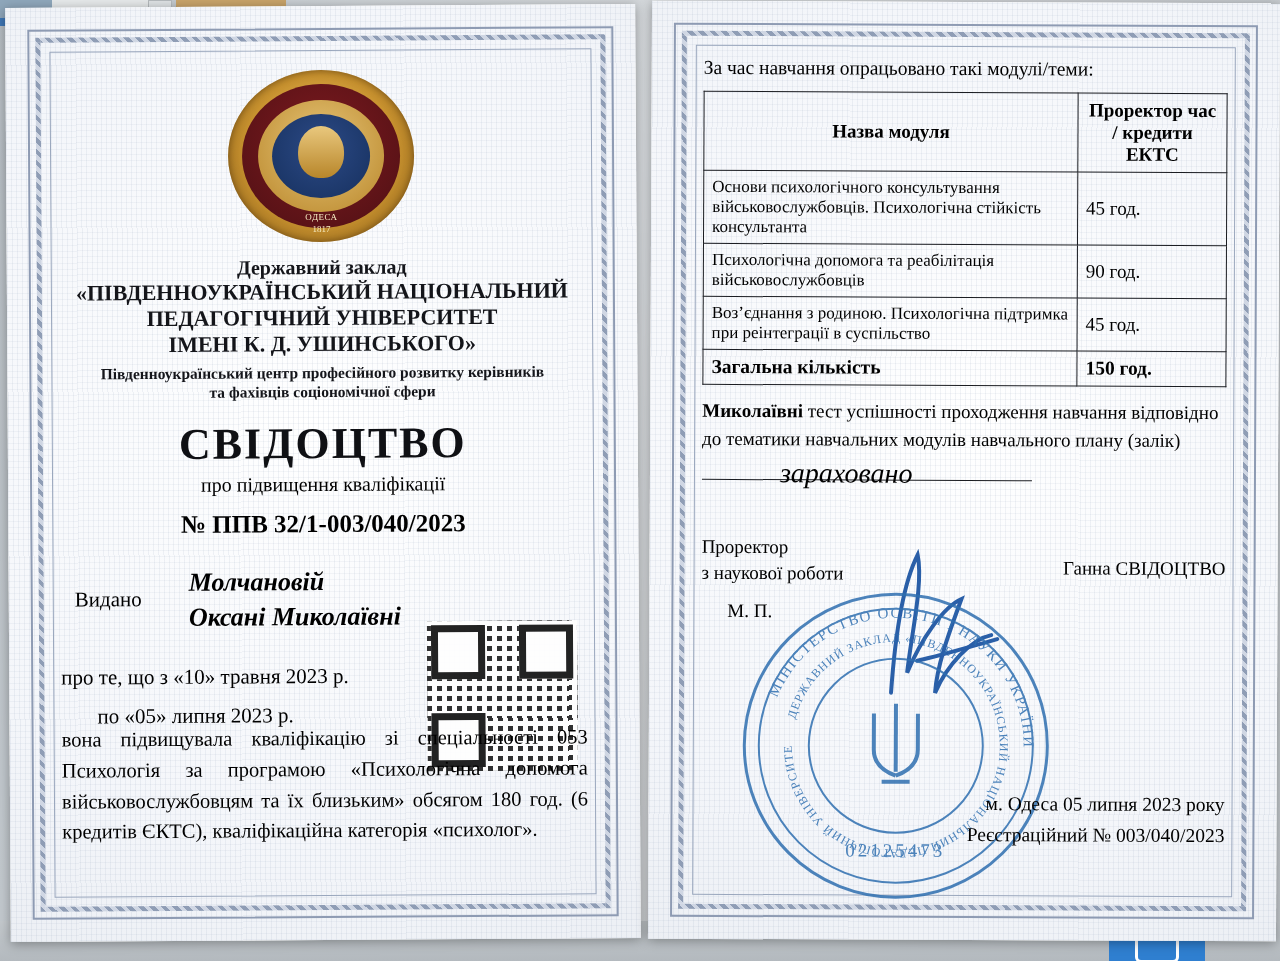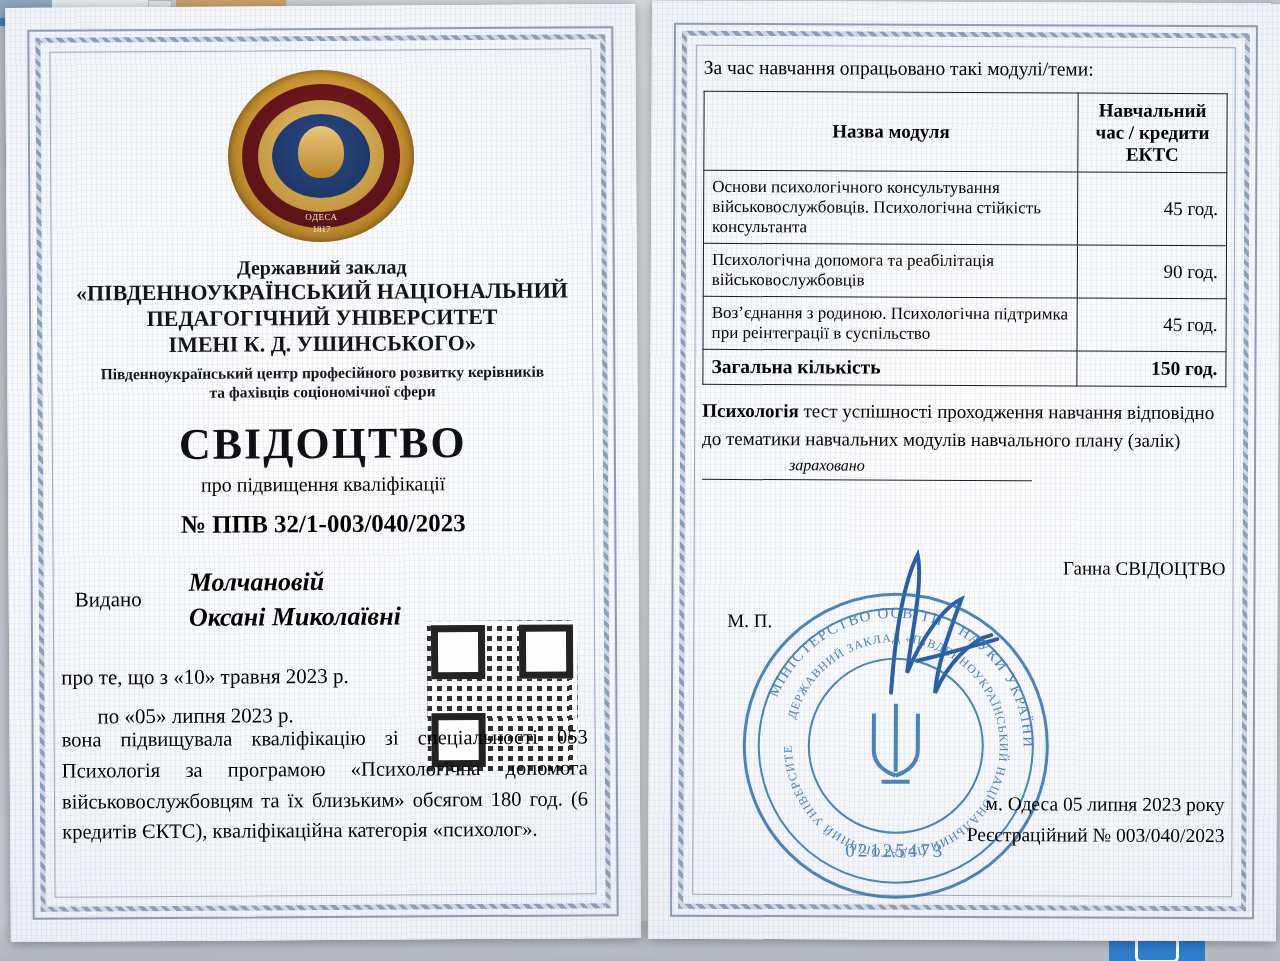--- a/index.html
+++ b/index.html
@@ -88,30 +88,30 @@
   .qr:after{right:4px;top:4px;}
   .qr .eye3{position:absolute;left:4px;bottom:4px;width:40px;height:40px;border:7px solid #111;background:#fff;}
 
   .body-text{position:absolute;left:0;right:0;bottom:44px;font-size:20.5px;line-height:1.5;text-align:justify;}
 
   
   .r-intro{font-size:19.5px;margin-top:6px;}
   table.modules{width:100%;border-collapse:collapse;margin-top:12px;font-size:17px;}
   table.modules th,table.modules td{border:1.6px solid #1b1d22;padding:6px 8px;vertical-align:middle;}
   table.modules th{font-weight:bold;text-align:center;font-size:19px;}
-  table.modules td.hours{text-align:right;width:132px;font-size:19px;}
+  table.modules td.hours{text-align:left;width:132px;font-size:19px;}
   table.modules tr.total td{font-weight:bold;font-size:19.5px;}
   .r-final{font-size:19px;line-height:1.45;margin-top:12px;}
   .r-final b{font-weight:bold;}
   .zalik-line{display:inline-block;width:330px;border-bottom:1.5px solid #1b1d22;position:relative;height:22px;vertical-align:bottom;}
-  .zalik-word{position:absolute;left:78px;top:-4px;font-style:italic;font-size:16px;margin-left:9px;}
+  .zalik-word{position:absolute;left:78px;top:-4px;font-style:italic;font-size:28px;}
 
   .sign-block{margin-top:54px;position:relative;height:120px;font-size:19px;}
   .sign-left{position:absolute;left:0;top:0;line-height:1.4;}
-  .sign-mp{position:absolute;left:26px;top:76px;font-size:19px;}
+  .sign-mp{position:absolute;left:26px;top:66px;font-size:19px;}
   .sign-right{position:absolute;right:0;top:22px;font-size:19px;}
 
   .stamp{position:absolute;left:42px;top:58px;width:300px;height:300px;border-radius:50%;
      border:3px solid #2f6fb0;color:#2f6fb0;opacity:.85;}
   .stamp .in1{position:absolute;inset:12px;border-radius:50%;border:2px solid #2f6fb0;}
   .stamp .in2{position:absolute;inset:62px;border-radius:50%;border:2px solid #2f6fb0;}
   .stamp .code{position:absolute;left:0;right:0;bottom:34px;text-align:center;font-size:19px;letter-spacing:3px;}
   .stamp svg{position:absolute;inset:0;}
   .signature{position:absolute;left:150px;top:8px;width:190px;height:200px;}
   .signature svg{width:100%;height:100%;}
@@ -190,21 +190,21 @@
   <div class="frame-inner"></div>
 
   <div class="content">
 
     <div class="r-intro">За час навчання опрацьовано такі модулі/теми:</div>
 
     <table class="modules">
       <thead>
         <tr>
           <th>Назва модуля</th>
-          <th style="width:132px">Навчальний час / кредити ЕКТС</th>
+          <th style="width:132px">Проректор час / кредити ЕКТС</th>
         </tr>
       </thead>
       <tbody>
         <tr>
           <td>Основи психологічного консультування військовослужбовців. Психологічна стійкість консультанта</td>
           <td class="hours">45 год.</td>
         </tr>
         <tr>
           <td>Психологічна допомога та реабілітація військовослужбовців</td>
           <td class="hours">90 год.</td>
@@ -214,27 +214,31 @@
           <td class="hours">45 год.</td>
         </tr>
         <tr class="total">
           <td>Загальна кількість</td>
           <td class="hours">150 год.</td>
         </tr>
       </tbody>
     </table>
 
     <div class="r-final">
-      <b>Психологія</b><span> тест успішності проходження навчання відповідно до тематики навчальних модулів навчального плану (залік)</span>
+      <b>Миколаївні</b><span> тест успішності проходження навчання відповідно до тематики навчальних модулів навчального плану (залік)</span>
       <span class="zalik-line">
         <span class="zalik-word">зараховано</span>
       </span>
     </div>
 
     <div class="sign-block">
+      <div class="sign-left">
+        <div>Проректор</div>
+        <div>з наукової роботи</div>
+      </div>
       <div class="sign-mp">М. П.</div>
       <div class="sign-right">Ганна СВІДОЦТВО</div>
 
       <div class="signature">
         <svg viewBox="0 0 190 200" fill="none" stroke="#2a5fa8" stroke-width="4" stroke-linecap="round">
           <path d="M40 150 C 44 90, 52 40, 66 12 C 72 40, 60 92, 56 130 C 70 96, 92 64, 110 56 C 100 84, 86 120, 84 150 C 96 122, 120 96, 140 92"></path>
           <path d="M66 118 C 92 112, 118 104, 146 96"></path>
         </svg>
       </div>
 

